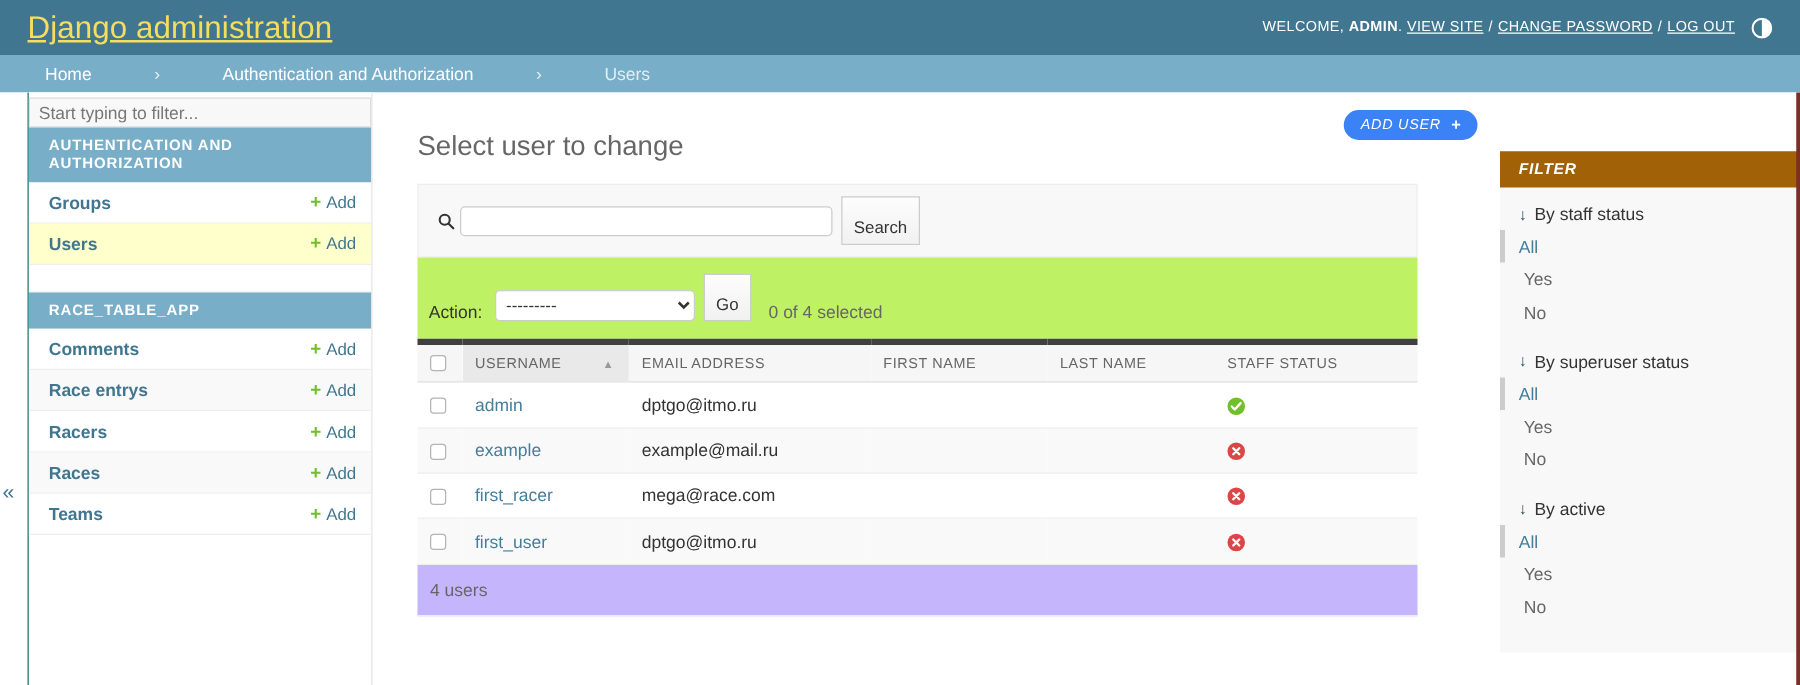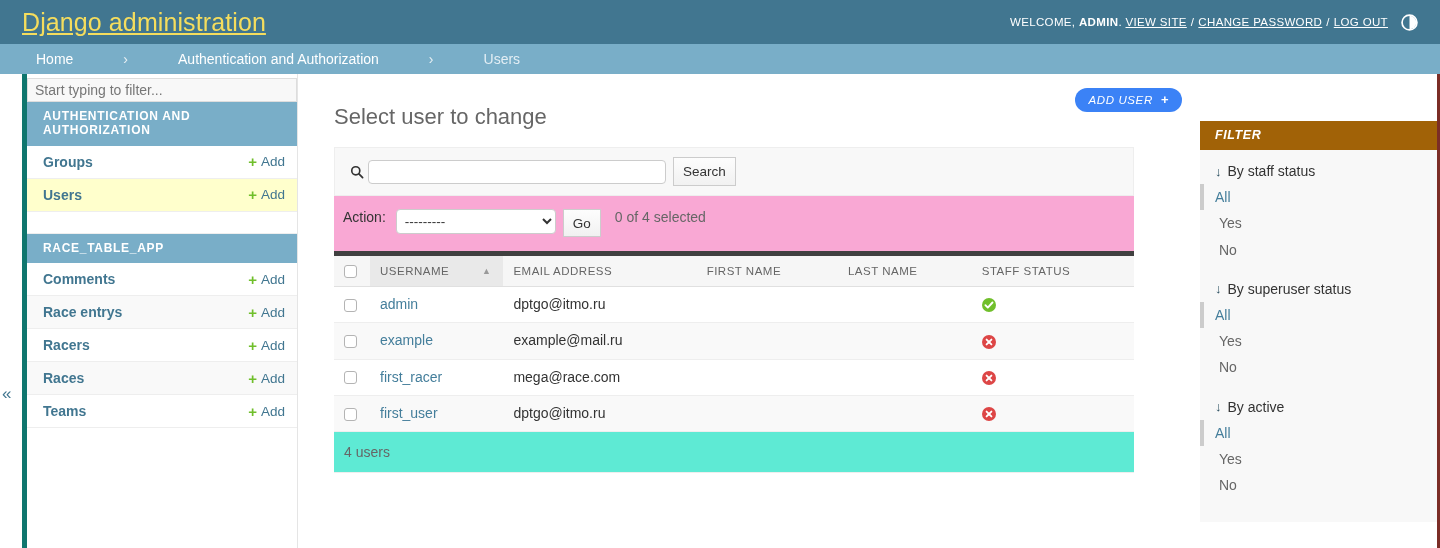--- a/index.html
+++ b/index.html
@@ -87,21 +87,21 @@
     height: 474px;
     position: relative;
     background: #ffffff;
   }
 
   
   #nav-sidebar {
     width: 276px;
     margin-left: 22px;
     border-right: 1px solid #e5e5e5;
-    border-left: 5px solid #0f766e;
+    border-left: 1px solid #0f766e;
     background: #ffffff;
     flex: none;
     box-sizing: border-box;
     overflow: hidden;
     font-size: 14px;
   }
   #nav-filter {
     width: 100%;
     box-sizing: border-box;
     border: 1px solid #dddddd;
@@ -258,32 +258,32 @@
     background: #ffffff;
   }
   .btn-default {
     margin-left: 7px;
     background: linear-gradient(#fdfdfd, #f1f1f1);
     border: 1px solid #cccccc;
     border-radius: 0;
     color: #333333;
     font-size: 13.5px;
     font-family: "Liberation Sans", sans-serif;
-    padding: 5px 9px 4px 9px;
+    padding: 15px 9px 4px 9px;
     cursor: pointer;
     line-height: 1.3;
   }
 
   
   #changelist-form { width: 800px; }
   .actions {
     display: flex;
-    align-items: flex-start;
+    align-items: flex-end;
     padding: 13px 0 14px 9px;
-    background: #f9a8d4;
+    background: #bef264;
     font-size: 14px;
     color: #333333;
   }
   .actions label {
     margin-right: 10px;
     color: #333333;
   }
   #action-select {
     height: 25px;
     width: 160px;
@@ -374,21 +374,21 @@
     vertical-align: middle;
   }
   .icon-yes { background: #70bf2b; }
   .icon-no { background: #dd4646; }
   .icon-yes svg, .icon-no svg { position: absolute; left: 0; top: 0; }
   .paginator {
     padding: 12px 0 12px 10px;
     border-bottom: 1px solid #eeeeee;
     color: #666666;
     font-size: 14px;
-    background: #5eead4;
+    background: #c4b5fd;
     width: 800px;
     box-sizing: border-box;
   }
 
   
   #changelist-filter {
     width: 240px;
     flex: none;
     background: #f8f8f8;
     margin-left: 18px;

